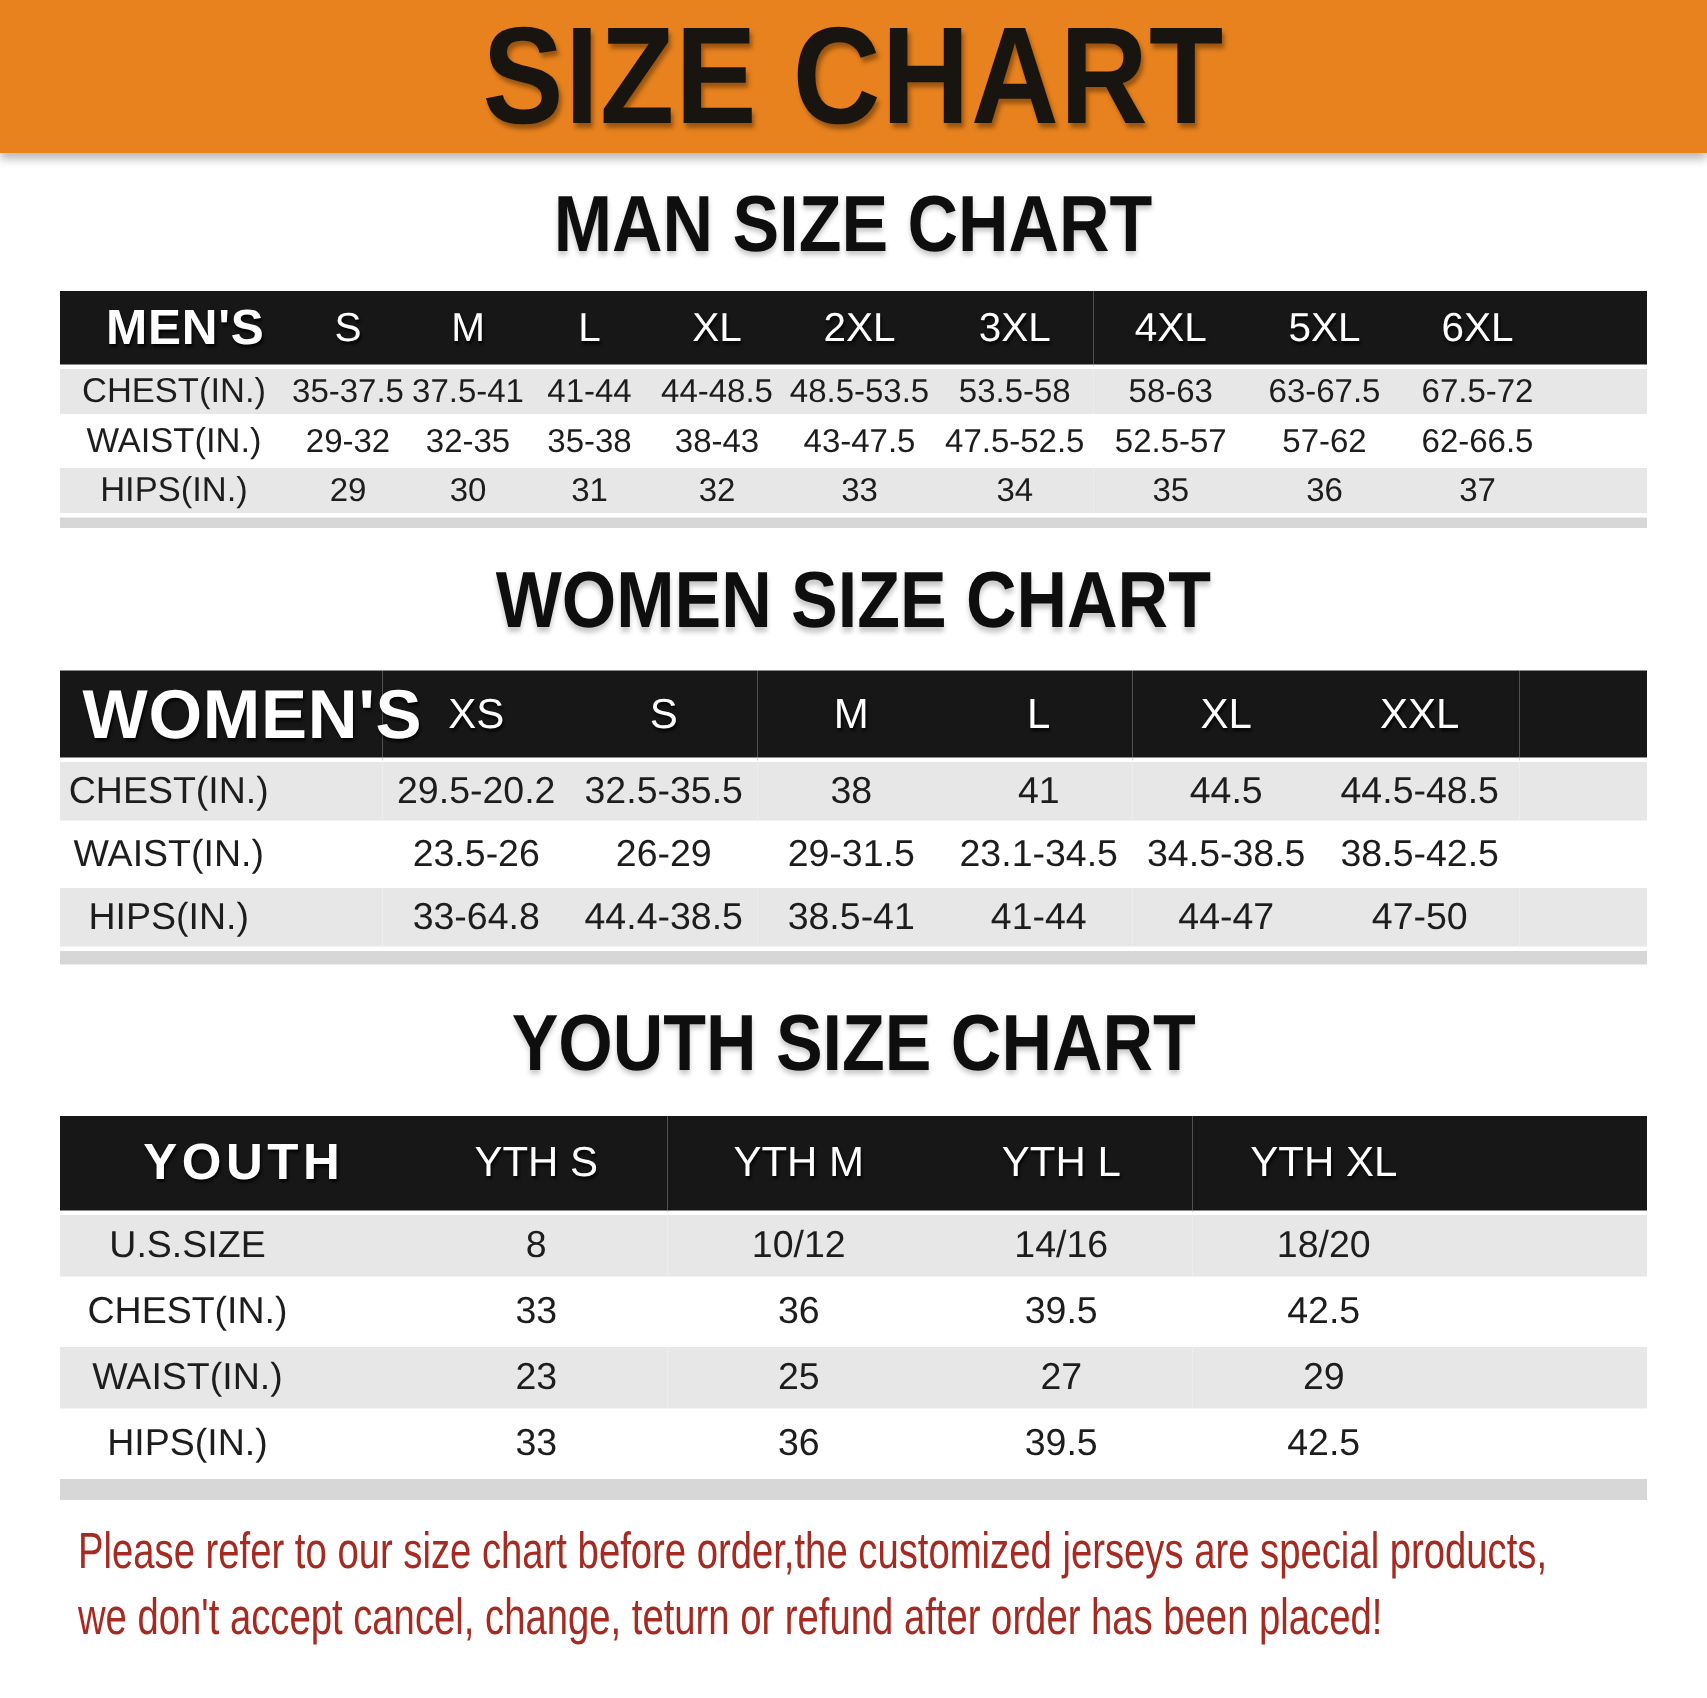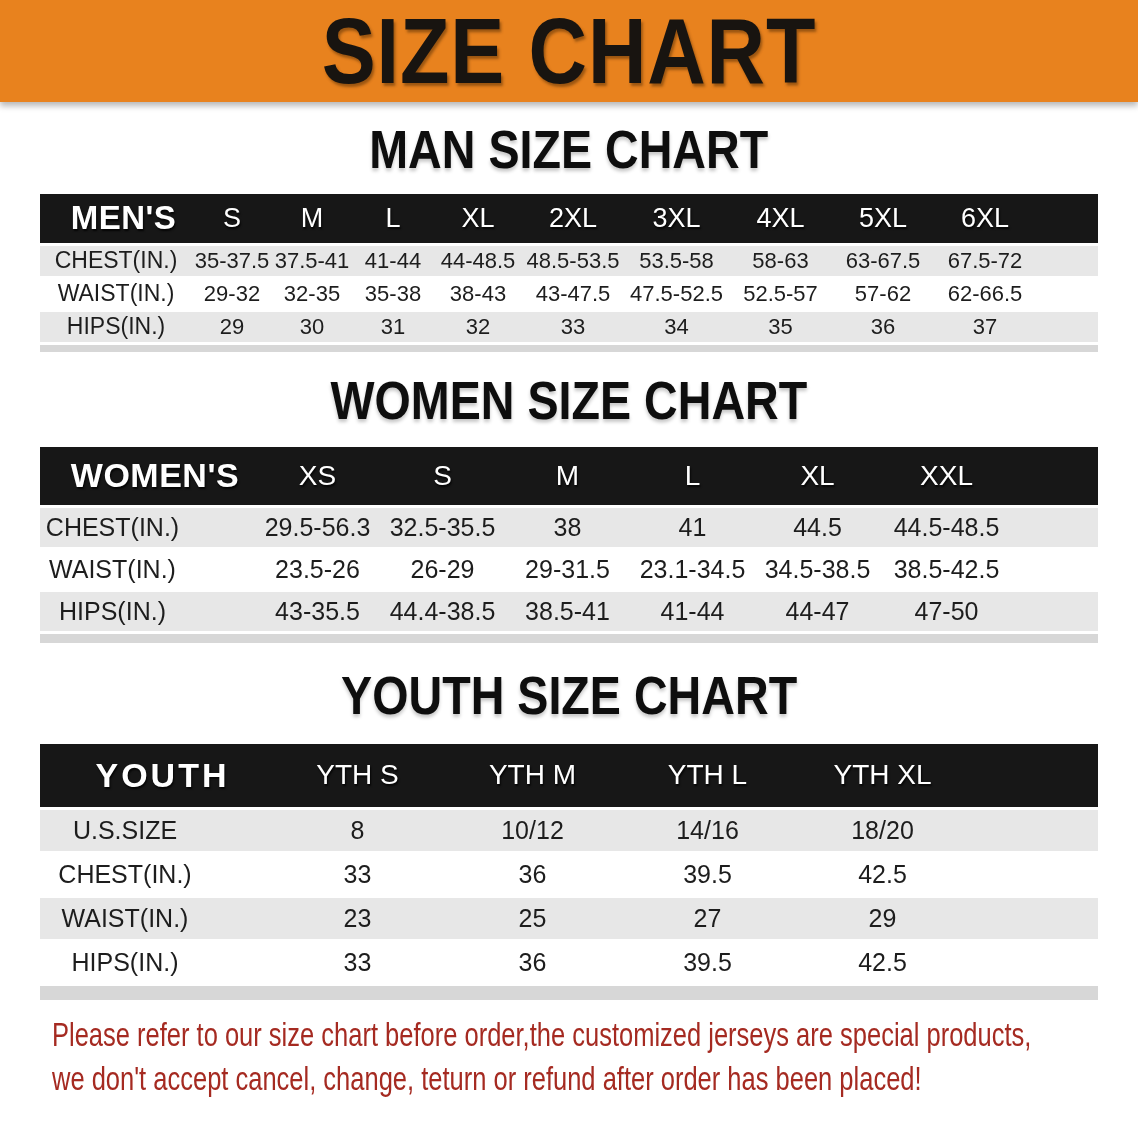--- a/index.html
+++ b/index.html
@@ -69,21 +69,21 @@
 
   #table-men thead tr { height: 50px; }
   #table-men thead th { font-size: 27px; }
   #table-men th.group-label { font-size: 33px; }
   #table-men tbody tr { height: 33px; }
   #table-men td { font-size: 22px; }
   #table-men td.row-label { font-size: 23px; }
 
   #table-women thead tr { height: 60px; }
   #table-women thead th { font-size: 28px; }
-  #table-women th.group-label { font-size: 34px; }
+  #table-women th.group-label { font-size: 46px; }
   #table-women tbody tr { height: 42px; }
   #table-women td { font-size: 25px; }
   #table-women td.row-label { padding-right: 70px; }
 
   #table-youth thead tr { height: 64px; margin-left: 28px; }
   #table-youth thead th { font-size: 28px; }
   #table-youth th.group-label { font-size: 34px; letter-spacing: 3px; }
   #table-youth tbody tr { height: 44px; padding-left: 10px; }
   #table-youth td { font-size: 25px; }
   #table-youth td.row-label { padding-right: 60px; }
@@ -209,41 +209,41 @@
           <th class="size-head">M</th>
           <th class="size-head">L</th>
           <th class="size-head">XL</th>
           <th class="size-head">XXL</th>
           <th class="spacer"></th>
         </tr>
       </thead>
       <tbody>
         <tr>
           <td class="row-label">CHEST(IN.)</td>
-          <td class="val">29.5-56.3</td>
+          <td class="val">29.5-20.2</td>
           <td class="val">32.5-35.5</td>
           <td class="val">38</td>
           <td class="val">41</td>
           <td class="val">44.5</td>
           <td class="val">44.5-48.5</td>
           <td class="spacer"></td>
         </tr>
         <tr>
           <td class="row-label">WAIST(IN.)</td>
           <td class="val">23.5-26</td>
           <td class="val">26-29</td>
           <td class="val">29-31.5</td>
           <td class="val">23.1-34.5</td>
           <td class="val">34.5-38.5</td>
           <td class="val">38.5-42.5</td>
           <td class="spacer"></td>
         </tr>
         <tr>
           <td class="row-label">HIPS(IN.)</td>
-          <td class="val">43-35.5</td>
+          <td class="val">33-64.8</td>
           <td class="val">44.4-38.5</td>
           <td class="val">38.5-41</td>
           <td class="val">41-44</td>
           <td class="val">44-47</td>
           <td class="val">47-50</td>
           <td class="spacer"></td>
         </tr>
       </tbody>
     </table>
   <div class="bottom-strip" id="strip-women"></div>

